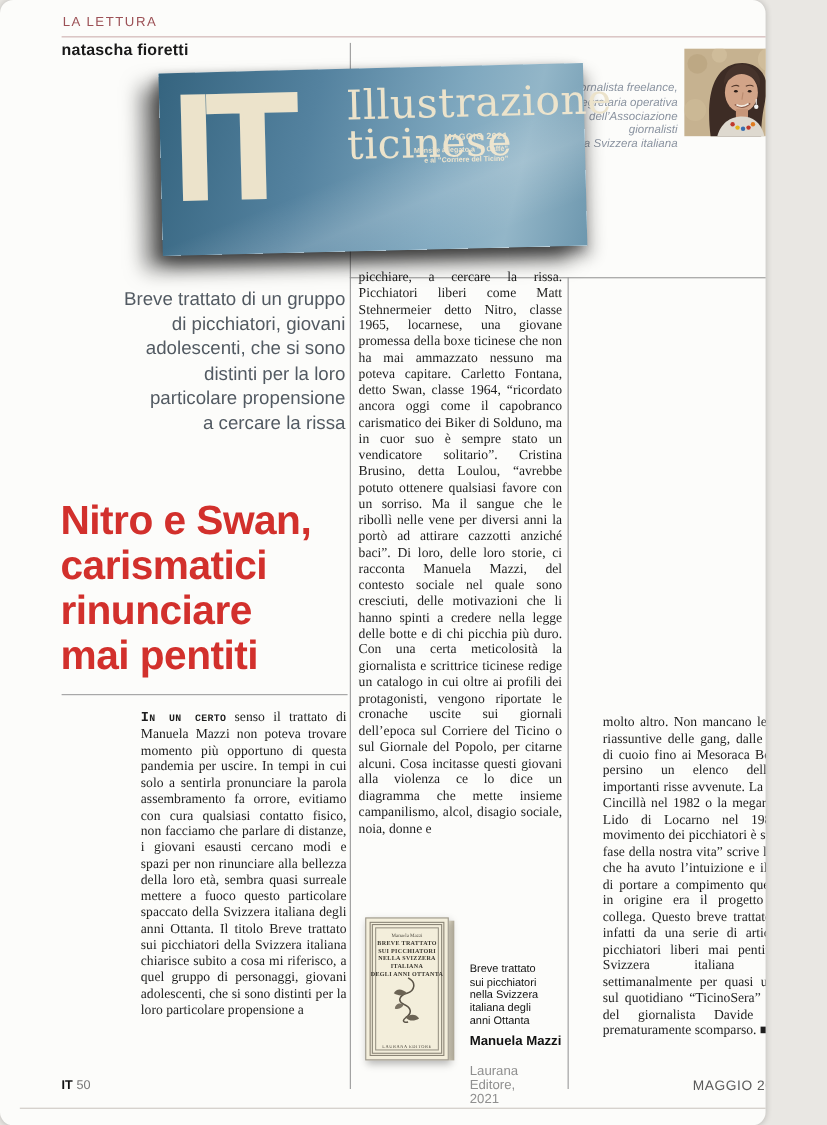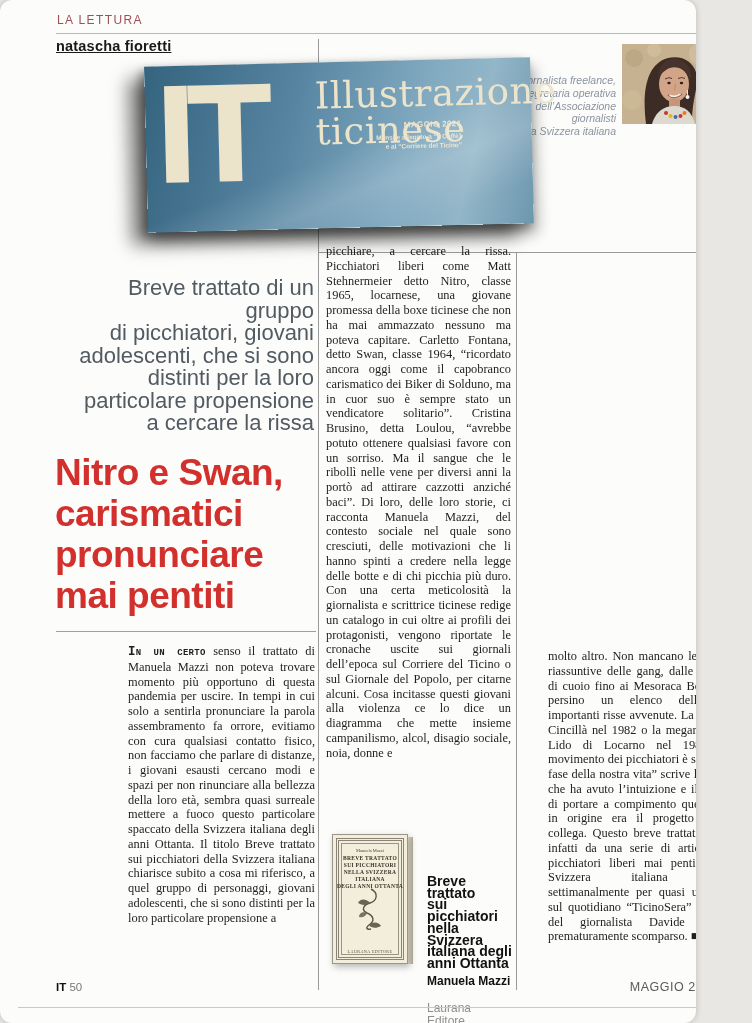--- a/index.html
+++ b/index.html
@@ -3,21 +3,21 @@
 <meta charset="utf-8">
 <style>
   html,body{margin:0;padding:0;background:#e9e7e3;}
   .page{position:relative;width:696px;height:1023px;background:#fcfcfa;overflow:hidden;
         font-family:"Liberation Sans",sans-serif;box-shadow:0 0 6px rgba(0,0,0,.2);border-radius:12px;}
   .abs{position:absolute;}
 
   
   .section-label{left:57px;top:13px;font-size:12px;letter-spacing:1.4px;color:#9c5156;font-weight:400;}
   .rule-top{left:56px;top:33px;width:689px;height:1px;background:#cdb0ae;}
-  .author{left:56px;top:38px;font-size:14.5px;font-weight:700;color:#191919;letter-spacing:.2px;text-decoration:underline;}
+  .author{left:56px;top:38px;font-size:14.5px;font-weight:700;color:#191919;letter-spacing:.2px;}
 
   
   .vrule1{left:318px;top:39px;width:1px;height:951px;background:#9a9a9a;}
   .vrule2{left:516px;top:252px;width:1px;height:738px;background:#9a9a9a;}
   .hrule-mid{left:318px;top:252px;width:390px;height:1px;background:#9a9a9a;}
   .hrule-headline{left:56px;top:631px;width:260px;height:1px;background:#9f9f9f;}
   .footer-rule{left:18px;top:1007px;width:730px;height:1px;background:#ccc8c3;}
   .page-edge-right{left:746px;top:0;width:1px;height:1023px;background:#dcd6d0;}
   .red-mark1{left:748px;top:250px;width:4px;height:18px;background:#dfa49c;}
   .red-mark2{left:748px;top:944px;width:4px;height:16px;background:#dfa49c;}
@@ -35,22 +35,22 @@
   .mh-issue{left:228px;top:60px;width:88px;text-align:right;color:#ece3cb;}
   .mh-issue-date{font-size:8px;font-weight:700;letter-spacing:.4px;margin-bottom:4px;}
   .mh-issue-sub{font-size:6.5px;font-weight:700;line-height:8.5px;white-space:pre-line;}
 
   
   .photo{left:622px;top:44px;width:92px;height:80px;}
   .photo-caption{left:500px;top:74px;width:116px;text-align:right;font-style:italic;
     font-size:10.5px;line-height:12.8px;color:#8a93a0;white-space:pre-line;}
 
   
-  .standfirst{left:58px;top:261px;width:256px;text-align:right;font-size:22px;line-height:22.5px;
-    font-weight:400;color:#525a62;white-space:pre-line;margin-top:16px;}
+  .standfirst{left:58px;top:261px;width:256px;text-align:right;font-size:17px;line-height:22.5px;
+    font-weight:400;color:#525a62;white-space:pre-line;}
 
   
   .headline{left:55px;top:452px;width:268px;font-size:37px;line-height:41px;font-weight:700;
     color:#d2302c;white-space:pre-line;letter-spacing:-.5px;}
 
   
   .bodycol{position:absolute;font-family:"Liberation Serif",serif;font-size:12.4px;
     line-height:14.75px;color:#1e1e1e;text-align:justify;}
   .col1{left:128px;top:644px;width:187px;}
   .col2{left:326px;top:244px;width:185px;}
@@ -68,21 +68,21 @@
   .cover-author{position:absolute;top:13px;width:100%;text-align:center;font-size:4.5px;
     color:#4a463d;font-family:"Liberation Serif",serif;}
   .cover-title{position:absolute;top:20px;width:100%;text-align:center;font-size:5.5px;
     font-weight:700;line-height:7px;white-space:pre-line;color:#35322b;
     font-family:"Liberation Serif",serif;letter-spacing:.3px;}
   .cover-flourish{position:absolute;left:22px;top:52px;}
   .cover-publisher{position:absolute;bottom:9px;width:100%;text-align:center;font-size:4px;
     letter-spacing:.5px;color:#4a463d;font-family:"Liberation Serif",serif;}
 
   .book-caption{left:427px;top:876px;width:88px;}
-  .bc-title{font-size:14px;font-weight:700;line-height:11.7px;color:#111;white-space:pre-line;}
+  .bc-title{font-size:10px;font-weight:400;line-height:11.7px;color:#111;white-space:pre-line;}
   .bc-author{margin-top:4px;font-size:12px;font-weight:700;color:#111;}
   .bc-publisher{margin-top:14px;font-size:12px;color:#8f8f8f;line-height:13px;white-space:pre-line;}
 
   
   .footer-left{left:56px;top:981px;font-size:11.5px;color:#777;}
   .footer-brand{font-weight:700;color:#111;}
   .footer-right{left:568px;top:980px;width:150px;text-align:right;font-size:12.5px;
     color:#5a5a5a;letter-spacing:.5px;}
 </style>
 </head>
@@ -146,21 +146,21 @@
 
   <div class="abs standfirst">Breve trattato di un gruppo
 di picchiatori, giovani
 adolescenti, che si sono
 distinti per la loro
 particolare propensione
 a cercare la rissa</div>
 
   <div class="abs headline">Nitro e Swan,
 carismatici
-pronunciare
+rinunciare
 mai pentiti</div>
   <div class="abs hrule-headline"></div>
 
   <div class="bodycol col1"><span class="lead-in">In un certo</span><span> senso il trattato di Manuela Mazzi non poteva trovare momento più opportuno di questa pandemia per uscire. In tempi in cui solo a sentirla pronunciare la parola assembramento fa orrore, evitiamo con cura qualsiasi contatto fisico, non facciamo che parlare di distanze, i giovani esausti cercano modi e spazi per non rinunciare alla bellezza della loro età, sembra quasi surreale mettere a fuoco questo particolare spaccato della Svizzera italiana degli anni Ottanta. Il titolo Breve trattato sui picchiatori della Svizzera italiana chiarisce subito a cosa mi riferisco, a quel gruppo di personaggi, giovani adolescenti, che si sono distinti per la loro particolare propensione a</span></div>
   <div class="bodycol col2">picchiare, a cercare la rissa. Picchiatori liberi come Matt Stehnermeier detto Nitro, classe 1965, locarnese, una giovane promessa della boxe ticinese che non ha mai ammazzato nessuno ma poteva capitare. Carletto Fontana, detto Swan, classe 1964, “ricordato ancora oggi come il capobranco carismatico dei Biker di Solduno, ma in cuor suo è sempre stato un vendicatore solitario”. Cristina Brusino, detta Loulou, “avrebbe potuto ottenere qualsiasi favore con un sorriso. Ma il sangue che le ribollì nelle vene per diversi anni la portò ad attirare cazzotti anziché baci”. Di loro, delle loro storie, ci racconta Manuela Mazzi, del contesto sociale nel quale sono cresciuti, delle motivazioni che li hanno spinti a credere nella legge delle botte e di chi picchia più duro. Con una certa meticolosità la giornalista e scrittrice ticinese redige un catalogo in cui oltre ai profili dei protagonisti, vengono riportate le cronache uscite sui giornali dell’epoca sul Corriere del Ticino o sul Giornale del Popolo, per citarne alcuni. Cosa incitasse questi giovani alla violenza ce lo dice un diagramma che mette insieme campanilismo, alcol, disagio sociale, noia, donne e</div>
   <div class="bodycol col3">molto altro. Non mancano le tabelle riassuntive delle gang, dalle Giubbe di cuoio fino ai Mesoraca Boys, c’è persino un elenco delle più importanti risse avvenute. La zuffa al Cincillà nel 1982 o la megarissa del Lido di Locarno nel 1988. “Il movimento dei picchiatori è stata una fase della nostra vita” scrive l’autrice che ha avuto l’intuizione e il merito di portare a compimento quello che in origine era il progetto di un collega. Questo breve trattato nasce infatti da una serie di articoli sui picchiatori liberi mai pentiti della Svizzera italiana usciti settimanalmente per quasi un anno sul quotidiano “TicinoSera” a firma del giornalista Davide Tosetti prematuramente scomparso. ■</div>
 
   <div class="abs book">
     <div class="book-pages"></div>
     <div class="book-cover">

